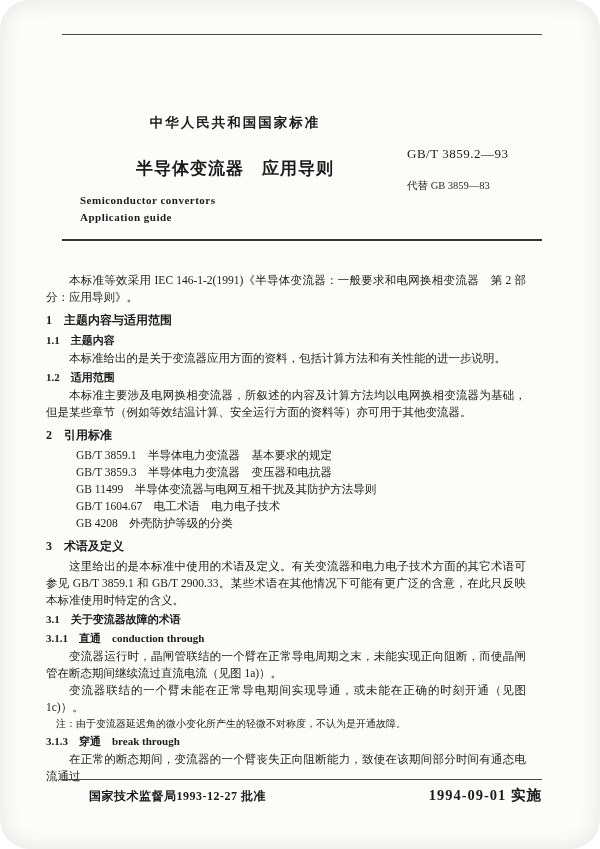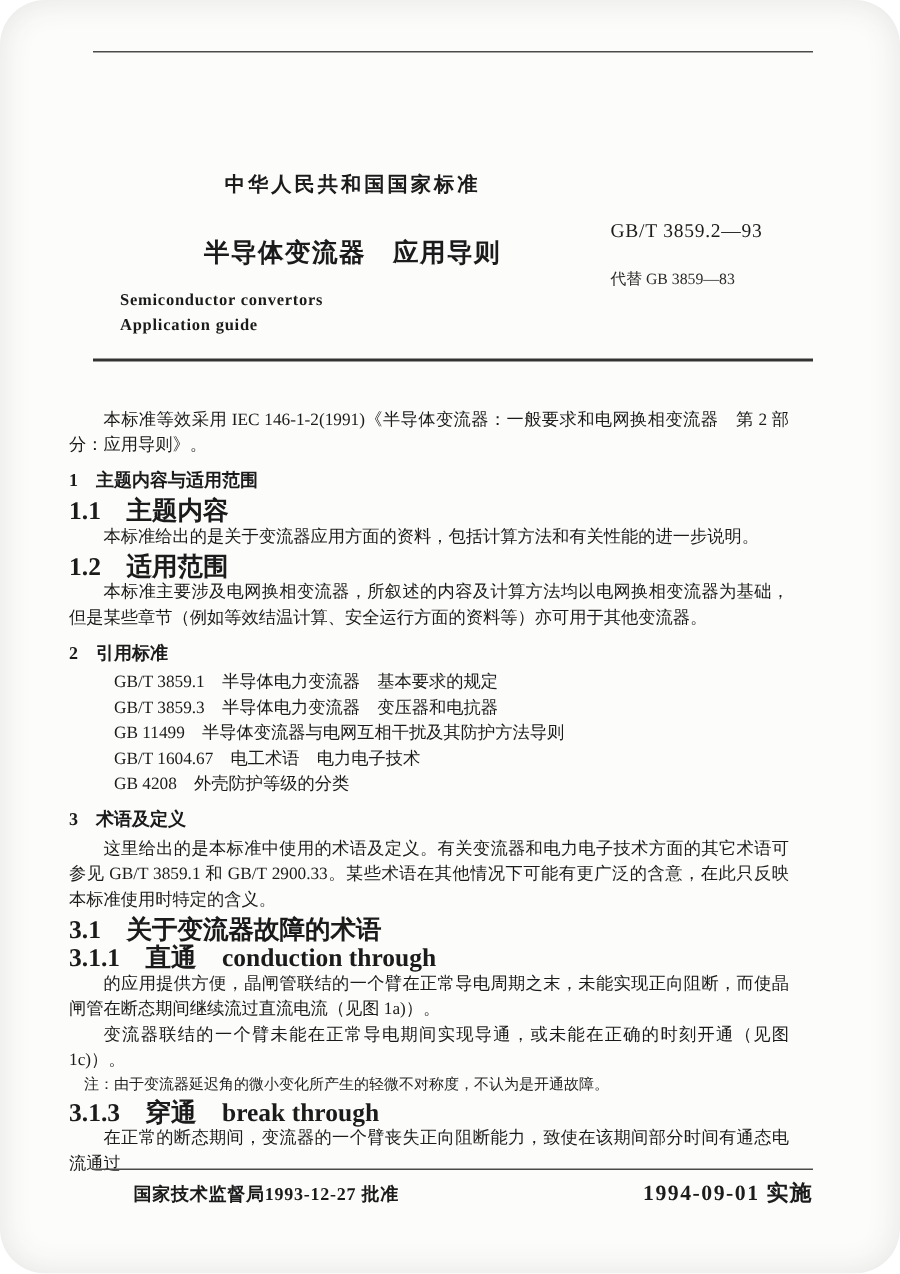--- a/index.html
+++ b/index.html
@@ -57,21 +57,21 @@
     font-size: 11.5px; line-height: 17px;
     text-align: justify;
     margin-top: 19px;
   }
   .para { text-indent: 2em; }
   .sec-h {
     font-size: 12px; font-weight: bold;
     margin: 6px 0 3px 0;
   }
   .sub-h {
-    font-size: 17px; font-weight: bold;
+    font-size: 11px; font-weight: bold;
     margin: 2px 0 1px 0;
   }
   .refs { margin-left: 30px; }
   .ref-item { line-height: 17px; }
   .note {
     font-size: 10px; line-height: 15px;
     padding-left: 10px; color: #242422;
   }
   .rule-footer {
     position: absolute; left: 62px; right: 58px; top: 779px;
@@ -115,21 +115,21 @@
       <div class="ref-item">GB/T 3859.3　半导体电力变流器　变压器和电抗器</div>
       <div class="ref-item">GB 11499　半导体变流器与电网互相干扰及其防护方法导则</div>
       <div class="ref-item">GB/T 1604.67　电工术语　电力电子技术</div>
       <div class="ref-item">GB 4208　外壳防护等级的分类</div>
     </div>
 
     <div class="sec-h">3　术语及定义</div>
     <p class="para">这里给出的是本标准中使用的术语及定义。有关变流器和电力电子技术方面的其它术语可参见 GB/T 3859.1 和 GB/T 2900.33。某些术语在其他情况下可能有更广泛的含意，在此只反映本标准使用时特定的含义。</p>
     <div class="sub-h">3.1　关于变流器故障的术语</div>
     <div class="sub-h">3.1.1　直通　conduction through</div>
-    <p class="para">的应用提供方便，晶闸管联结的一个臂在正常导电周期之末，未能实现正向阻断，而使晶闸管在断态期间继续流过直流电流（见图 1a)）。</p>
+    <p class="para">变流器运行时，晶闸管联结的一个臂在正常导电周期之末，未能实现正向阻断，而使晶闸管在断态期间继续流过直流电流（见图 1a)）。</p>
     <p class="para">变流器联结的一个臂未能在正常导电期间实现导通，或未能在正确的时刻开通（见图 1c)）。</p>
     <div class="note">注：由于变流器延迟角的微小变化所产生的轻微不对称度，不认为是开通故障。</div>
     <div class="sub-h">3.1.3　穿通　break through</div>
     <p class="para">在正常的断态期间，变流器的一个臂丧失正向阻断能力，致使在该期间部分时间有通态电流通过</p>
   </div>
 
   <div class="rule-footer"></div>
   <div class="footer-row">
     <span class="footer-left">国家技术监督局1993-12-27 批准</span>
     <span class="footer-right">1994-09-01 实施</span>

